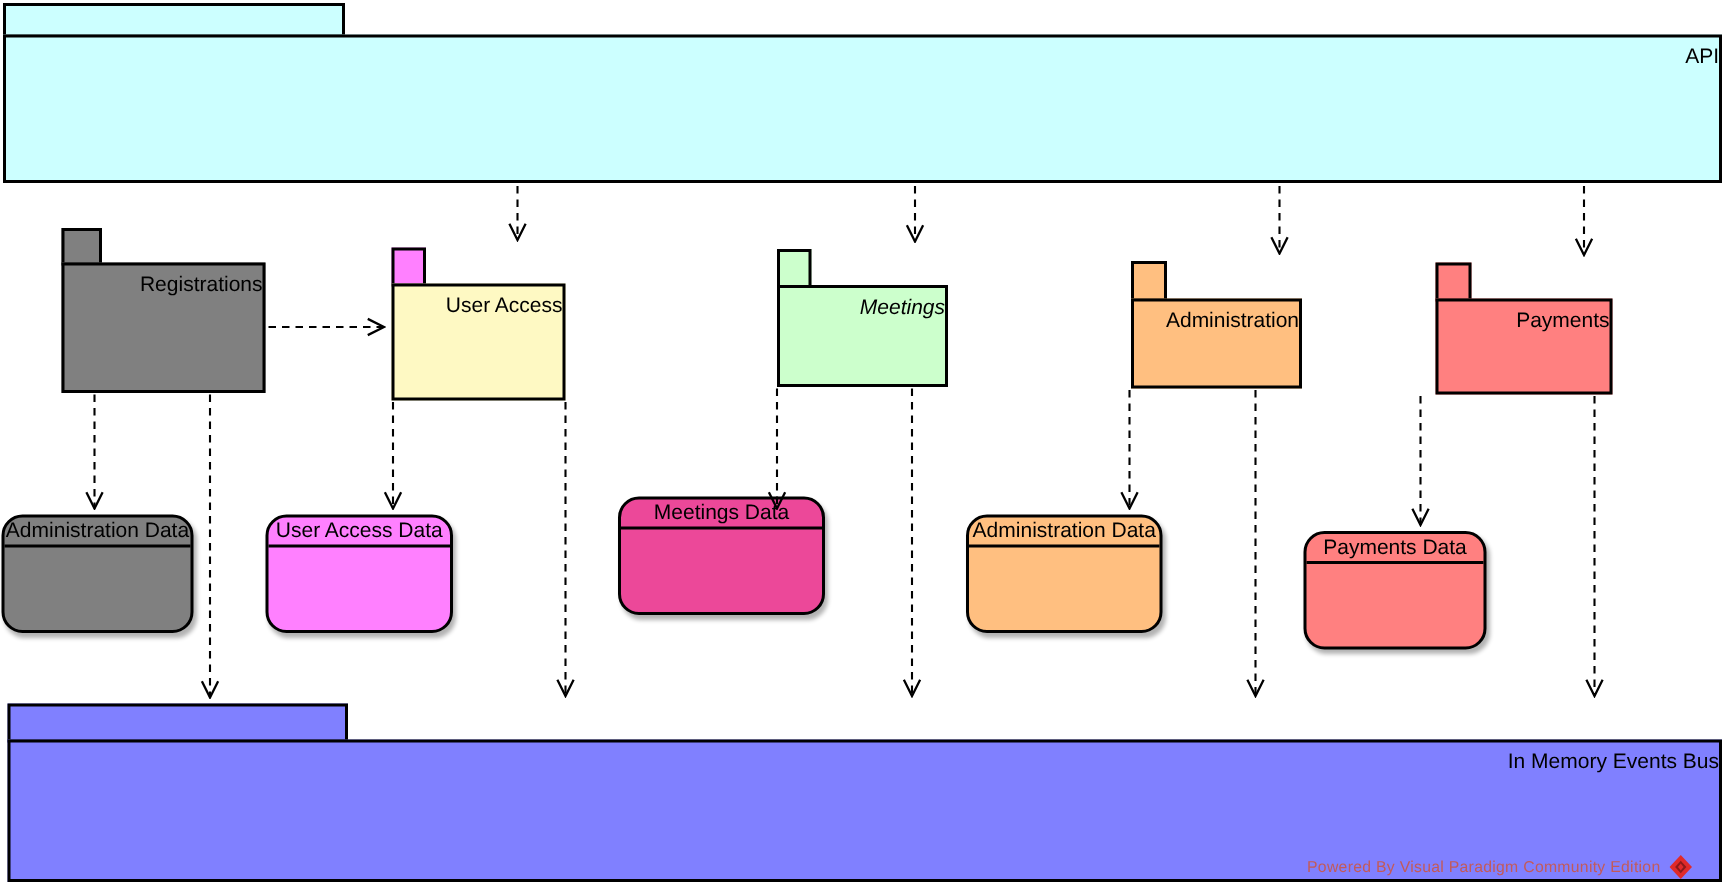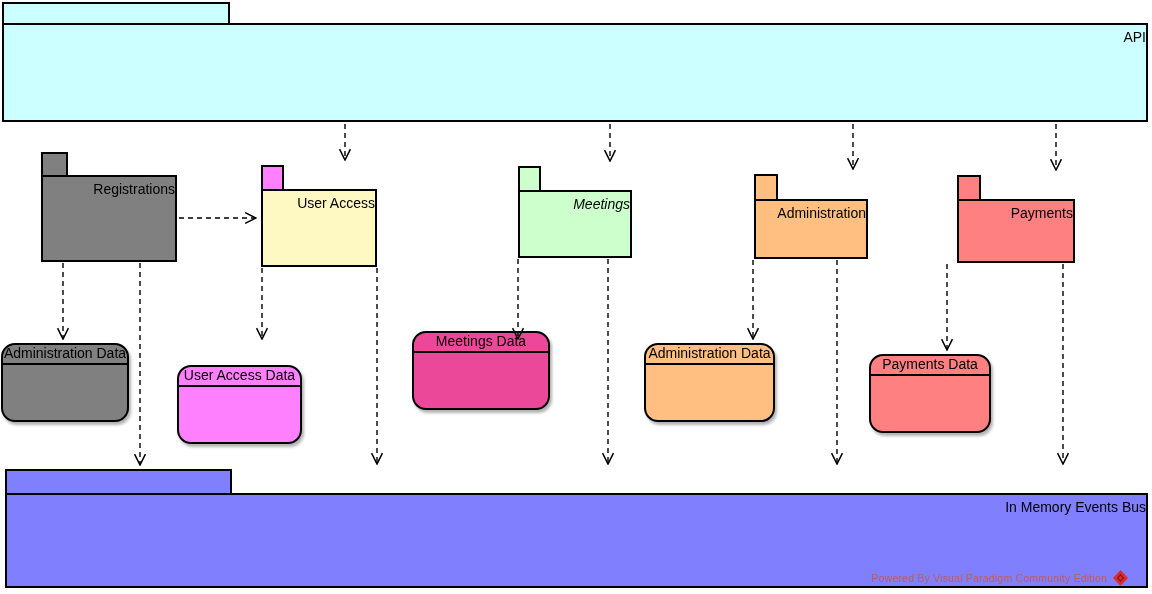--- a/index.html
+++ b/index.html
@@ -61,21 +61,21 @@
 
   <div class="pkg-tab" style="left: 957px; top: 175px; width: 24px; height: 26px; background-color: rgb(255, 128, 128);"></div>
   <div class="pkg-body" style="left: 957px; top: 199px; width: 118px; height: 64px; background-color: rgb(255, 128, 128);">
     <div class="pkg-label">Payments</div>
   </div>
 
   <div class="store" style="left: 1px; top: 343px; width: 128px; height: 79px; background-color: rgb(128, 128, 128);">
     <div class="store-header">Administration Data</div>
   </div>
 
-  <div class="store" style="left: 177px; top: 343px; width: 125px; height: 79px; background-color: rgb(255, 128, 255); margin-top: 22px;">
+  <div class="store" style="left: 177px; top: 343px; width: 125px; height: 79px; background-color: rgb(255, 128, 255);">
     <div class="store-header">User Access Data</div>
   </div>
 
   <div class="store" style="left: 412px; top: 331px; width: 138px; height: 79px; background-color: #ec4899;">
     <div class="store-header">Meetings Data</div>
   </div>
 
   <div class="store" style="left: 644px; top: 343px; width: 131px; height: 79px; background-color: rgb(255, 191, 128);">
     <div class="store-header">Administration Data</div>
   </div>

